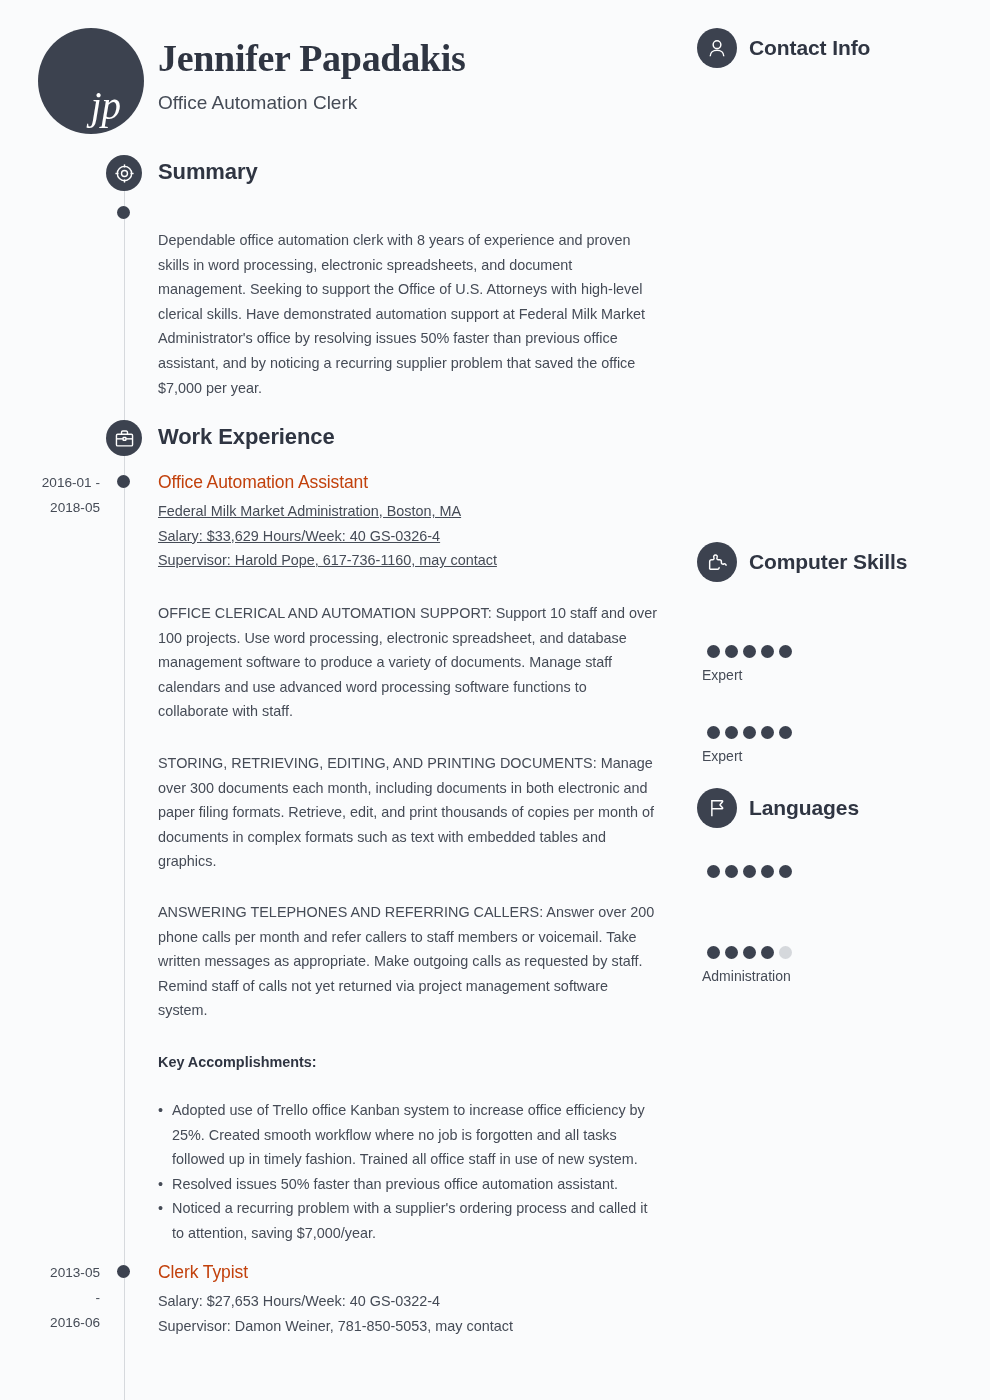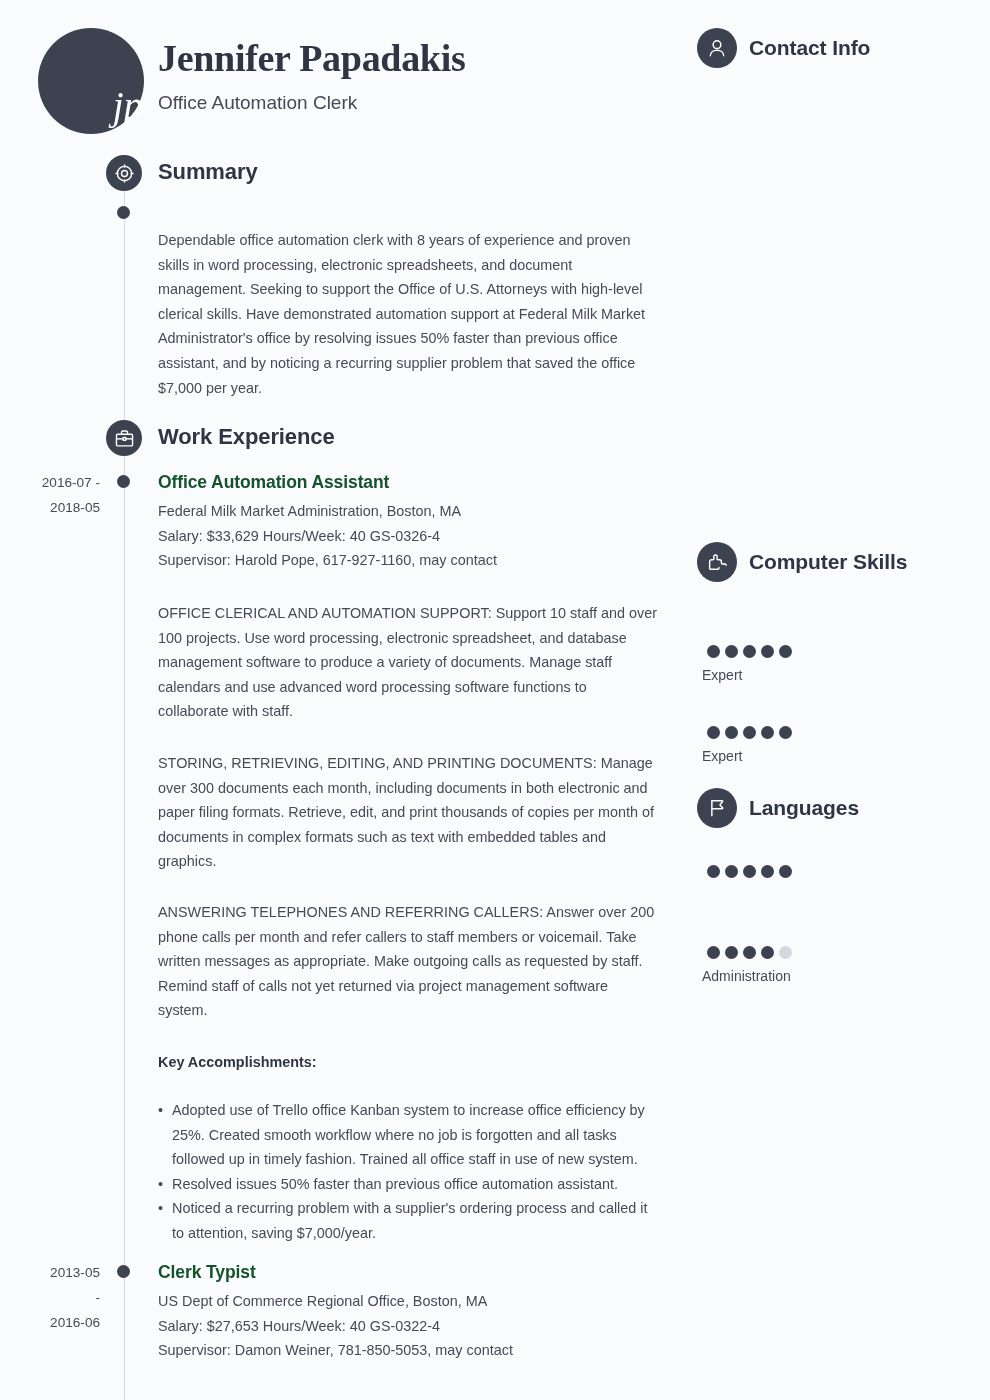--- a/index.html
+++ b/index.html
@@ -51,21 +51,21 @@
     position: absolute;
     left: 38px;
     top: 28px;
     width: 106px;
     height: 106px;
     border-radius: 50%;
     background: #3c424f;
   }
   .avatar-initials {
     position: absolute;
-    right: 1px;
+    right: 23px;
     bottom: 9px;
     font-family: "Liberation Serif", serif;
     font-style: italic;
     font-size: 39px;
     color: #ffffff;
     line-height: 1;
     letter-spacing: 0px;
   }
   .name {
     position: absolute;
@@ -134,22 +134,22 @@
     font-size: 14.4px;
     line-height: 24.6px;
     color: #454b56;
   }
   .body-text p { margin: 0; }
 
   .entry-title {
     position: absolute;
     left: 158px;
     font-size: 17.5px;
-    font-weight: bold;
-    color: #14532d;
+    font-weight: normal;
+    color: #c2410c;
     letter-spacing: -0.1px;
   }
   .entry-meta {
     position: absolute;
     left: 158px;
     width: 500px;
     font-size: 14.4px;
     line-height: 24.6px;
     color: #454b56;
   }
@@ -295,28 +295,28 @@
           <path d="M8.6 7.2V4.9a1.4 1.4 0 0 1 1.4-1.4h4a1.4 1.4 0 0 1 1.4 1.4v2.3"></path>
           <line x1="2.8" y1="12.4" x2="21.2" y2="12.4"></line>
           <rect x="10.4" y="10.8" width="3.2" height="3.2" rx="0.6" fill="#3c424f"></rect>
         </svg>
       </div>
       <div class="sec-title">Work Experience</div>
     </div>
 
     <div class="rail-dot" style="top:475px;"></div>
     <div class="entry-dates" style="top:470px;">
-      <div>2016-07 -</div>
+      <div>2016-01 -</div>
       <div>2018-05</div>
     </div>
     <div class="entry-title" style="top:472px;">Office Automation Assistant</div>
-    <div class="entry-meta" style="top:499px;">
+    <div class="entry-meta" style="top:499px;text-decoration:underline;">
       <div>Federal Milk Market Administration, Boston, MA</div>
       <div>Salary: $33,629  Hours/Week: 40  GS-0326-4</div>
-      <div>Supervisor: Harold Pope, 617-927-1160, may contact</div>
+      <div>Supervisor: Harold Pope, 617-736-1160, may contact</div>
     </div>
 
     <div class="body-text" style="top:601px;">
       <p>OFFICE CLERICAL AND AUTOMATION SUPPORT: Support 10 staff and over 100 projects. Use word processing, electronic spreadsheet, and database management software to produce a variety of documents. Manage staff calendars and use advanced word processing software functions to collaborate with staff.</p>
     </div>
     <div class="body-text" style="top:751px;">
       <p>STORING, RETRIEVING, EDITING, AND PRINTING DOCUMENTS: Manage over 300 documents each month, including documents in both electronic and paper filing formats. Retrieve, edit, and print thousands of copies per month of documents in complex formats such as text with embedded tables and graphics.</p>
     </div>
     <div class="body-text" style="top:900px;">
       <p>ANSWERING TELEPHONES AND REFERRING CALLERS: Answer over 200 phone calls per month and refer callers to staff members or voicemail. Take written messages as appropriate. Make outgoing calls as requested by staff. Remind staff of calls not yet returned via project management software system.</p>
@@ -330,21 +330,20 @@
       <li>Noticed a recurring problem with a supplier's ordering process and called it to attention, saving $7,000/year.</li>
     </ul>
 
     <div class="rail-dot" style="top:1265px;"></div>
     <div class="entry-dates" style="top:1260px;padding-left:44px;">
       <div>2013-05 -</div>
       <div>2016-06</div>
     </div>
     <div class="entry-title" style="top:1262px;">Clerk Typist</div>
     <div class="entry-meta" style="top:1289px;">
-      <div>US Dept of Commerce Regional Office, Boston, MA</div>
       <div>Salary: $27,653  Hours/Week: 40  GS-0322-4</div>
       <div>Supervisor: Damon Weiner, 781-850-5053, may contact</div>
     </div>
 
   </div>
 
   <div class="side-col">
 
     <div class="side-sec-head" style="top:28px;">
       <span class="side-icon">

